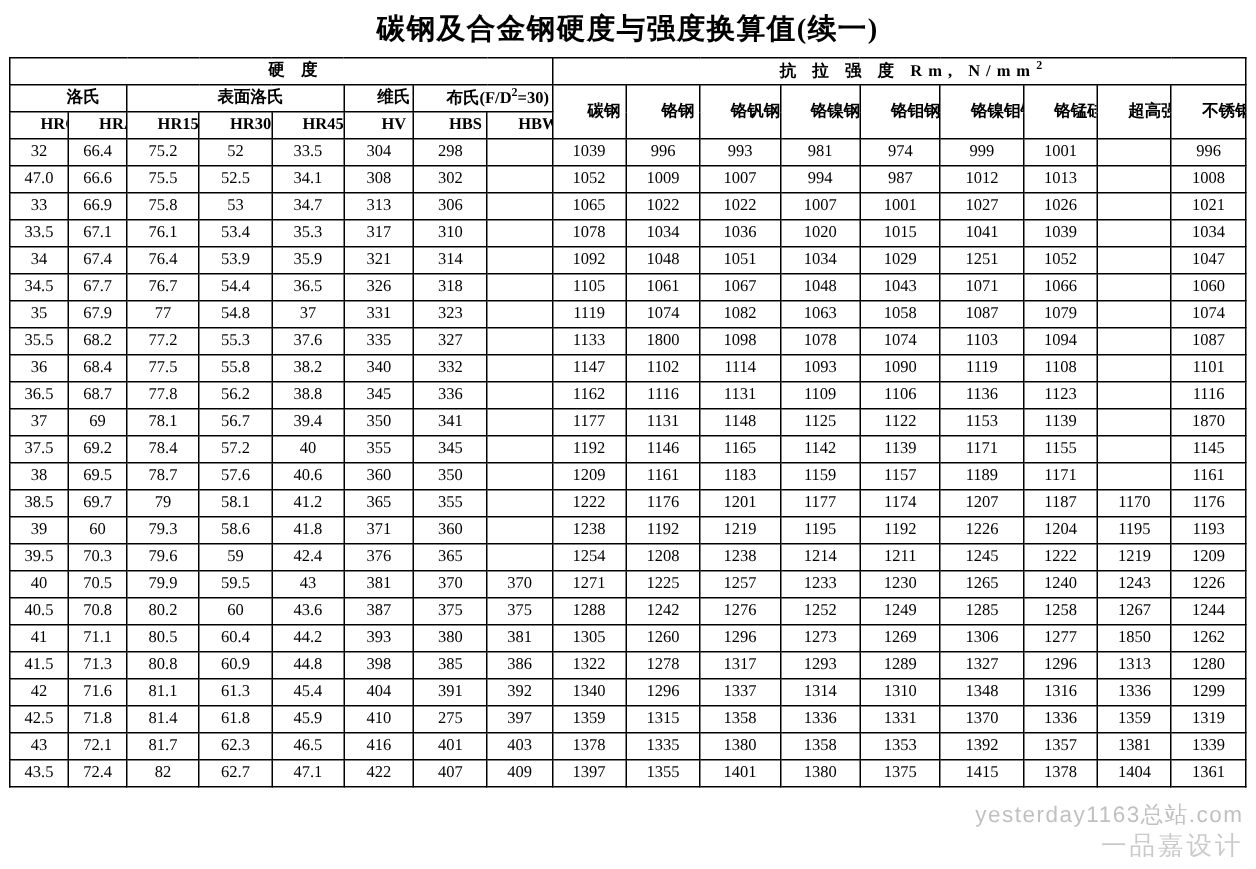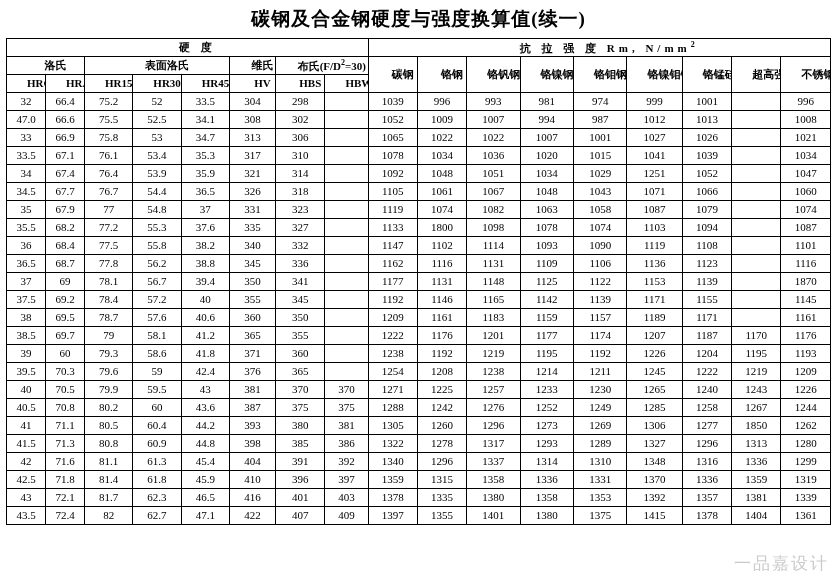--- a/index.html
+++ b/index.html
@@ -561,21 +561,21 @@
           <td class="data">1336</td>
           <td class="data outer-r">1299</td>
         </tr>
         <tr>
           <td class="data outer-l">42.5</td>
           <td class="data">71.8</td>
           <td class="data">81.4</td>
           <td class="data">61.8</td>
           <td class="data">45.9</td>
           <td class="data">410</td>
-          <td class="data">396</td>
+          <td class="data">275</td>
           <td class="data thick-r">397</td>
           <td class="data">1359</td>
           <td class="data">1315</td>
           <td class="data">1358</td>
           <td class="data">1336</td>
           <td class="data">1331</td>
           <td class="data">1370</td>
           <td class="data">1336</td>
           <td class="data">1359</td>
           <td class="data outer-r">1319</td>
@@ -614,14 +614,15 @@
           <td class="data thick-b">1380</td>
           <td class="data thick-b">1375</td>
           <td class="data thick-b">1415</td>
           <td class="data thick-b">1378</td>
           <td class="data thick-b">1404</td>
           <td class="data outer-r thick-b">1361</td>
         </tr>
       </tbody>
   </table>
 
+  <div class="watermark">yesterday1163总站.com</div>
   <div class="watermark2">一品嘉设计</div>
 </div>
 
 </body></html>

